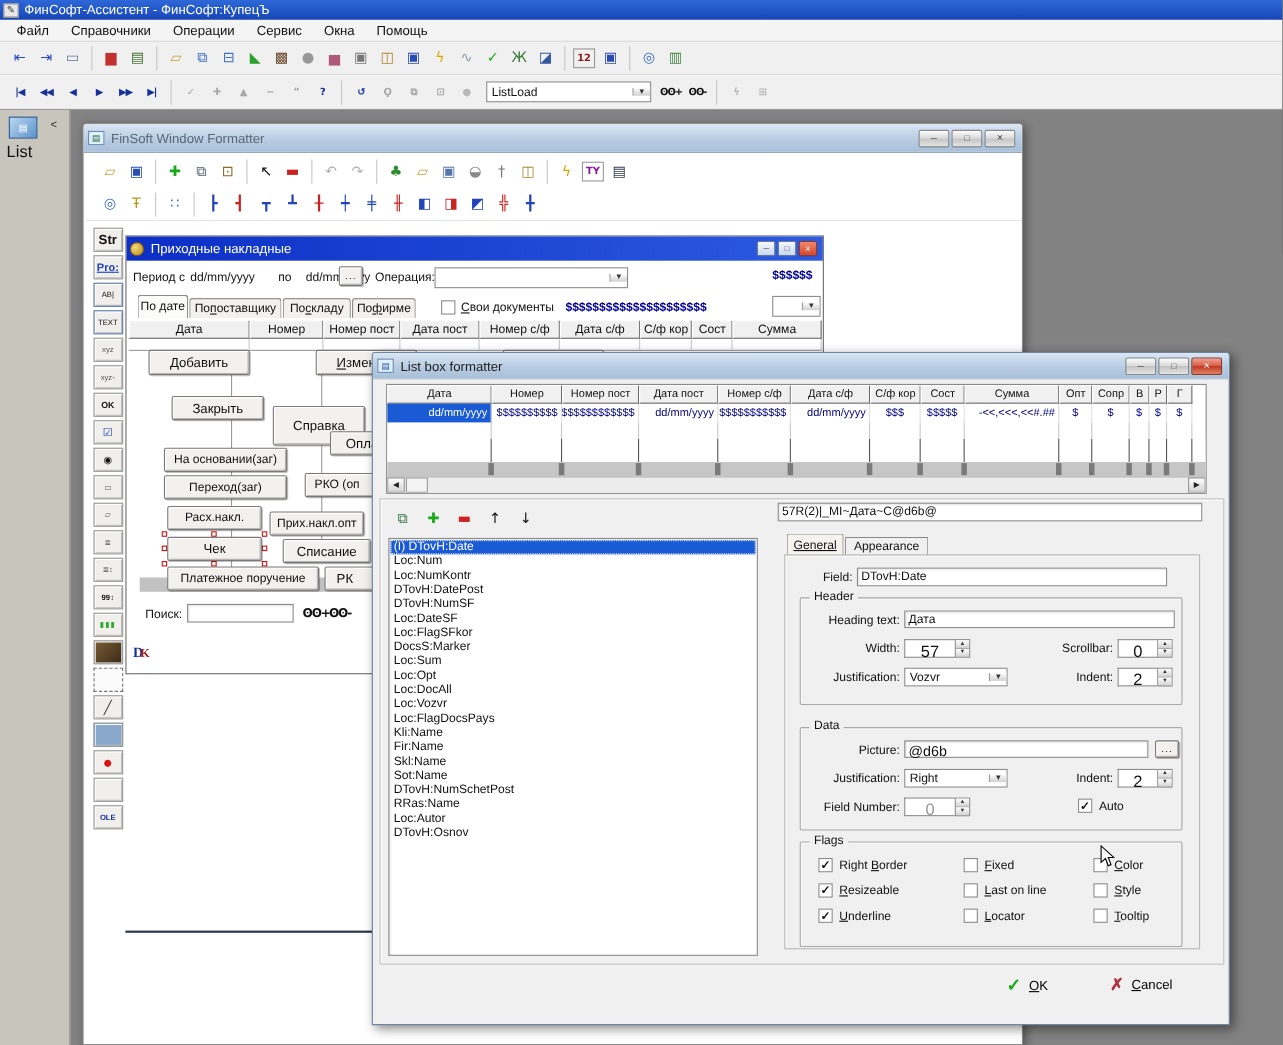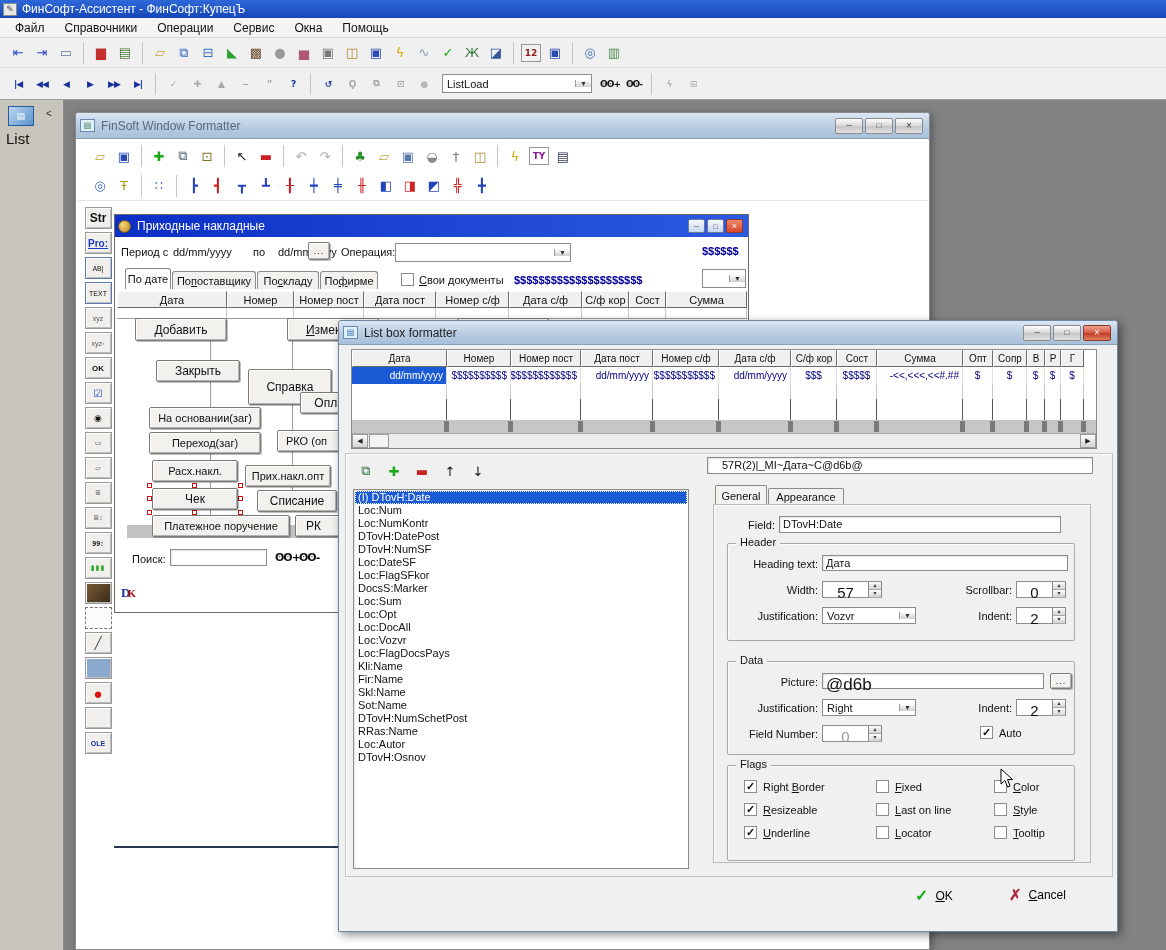--- a/index.html
+++ b/index.html
@@ -566,23 +566,23 @@
         <div class="fitem">Kli:Name</div>
         <div class="fitem">Fir:Name</div>
         <div class="fitem">Skl:Name</div>
         <div class="fitem">Sot:Name</div>
         <div class="fitem">DTovH:NumSchetPost</div>
         <div class="fitem">RRas:Name</div>
         <div class="fitem">Loc:Autor</div>
         <div class="fitem">DTovH:Osnov</div>
       </div>
 
-    <span class="sunken" style="position:absolute;left:368px;top:136px;width:386px;height:17px;font-size:11px;padding:1px 14px;white-space:nowrap;overflow:hidden;">57R(2)|_MI~Дата~C@d6b@</span>
-
-    <span class="xtab" style="left:376px;top:164px;width:52px;height:20px;background:#f4f3f0;">General</span>
+    <span class="sunken" style="position:absolute;left:368px;top:136px;width:386px;height:17px;font-size:11px;padding:1px 3px;white-space:nowrap;overflow:hidden;">57R(2)|_MI~Дата~C@d6b@</span>
+
+    <span class="xtab" style="left:376px;top:164px;width:52px;height:20px;background:#f4f3f0;text-decoration:underline;">General</span>
     <span class="xtab" style="left:429px;top:167px;width:76px;height:17px;">Appearance</span>
     <div class="page"></div>
 
     <span class="glabel" style="left:380px;top:198px;width:56px;">Field:</span>
     <span class="sunken" style="position:absolute;left:440px;top:195px;width:282px;height:17px;font-size:11px;padding:1px 3px;">DTovH:Date</span>
 
     <div class="group" style="left:388px;top:222px;width:348px;height:98px;">
       <span class="legend">Header</span>
       <span class="glabel" style="left:6px;top:14px;width:84px;">Heading text:</span>
       <span class="sunken" style="position:absolute;left:94px;top:11px;width:246px;height:16px;font-size:11px;padding:1px 3px;">Дата</span>
@@ -613,21 +613,21 @@
         <span class="sbt">
             <span class="sa">▴</span>
             <span class="sa">▾</span>
           </span>
       </span>
     </div>
 
     <div class="group" style="left:388px;top:340px;width:348px;height:94px;">
       <span class="legend">Data</span>
       <span class="glabel" style="left:6px;top:14px;width:84px;">Picture:</span>
-      <span class="sunken" style="position:absolute;left:94px;top:11px;width:222px;height:16px;font-size:17px;padding:1px 3px;">@d6b</span>
+      <span class="sunken" style="position:absolute;left:94px;top:11px;width:222px;height:16px;font-size:13px;padding:1px 3px;">@d6b</span>
       <span class="btn3d" style="position:absolute;left:322px;top:11px;width:22px;height:16px;font-size:9px;letter-spacing:1px;">...</span>
       <span class="glabel" style="left:6px;top:40px;width:84px;">Justification:</span>
       <span class="combo" style="position:absolute;left:94px;top:37px;width:94px;height:17px;">
         <span class="combo-v">Right</span>
         <span class="combo-b">▼</span>
       </span>
       <span class="glabel" style="left:180px;top:40px;width:104px;">Indent:</span>
       <span class="spin" style="position:absolute;left:288px;top:37px;width:50px;">
         <span class="sv">2</span>
         <span class="sbt">

